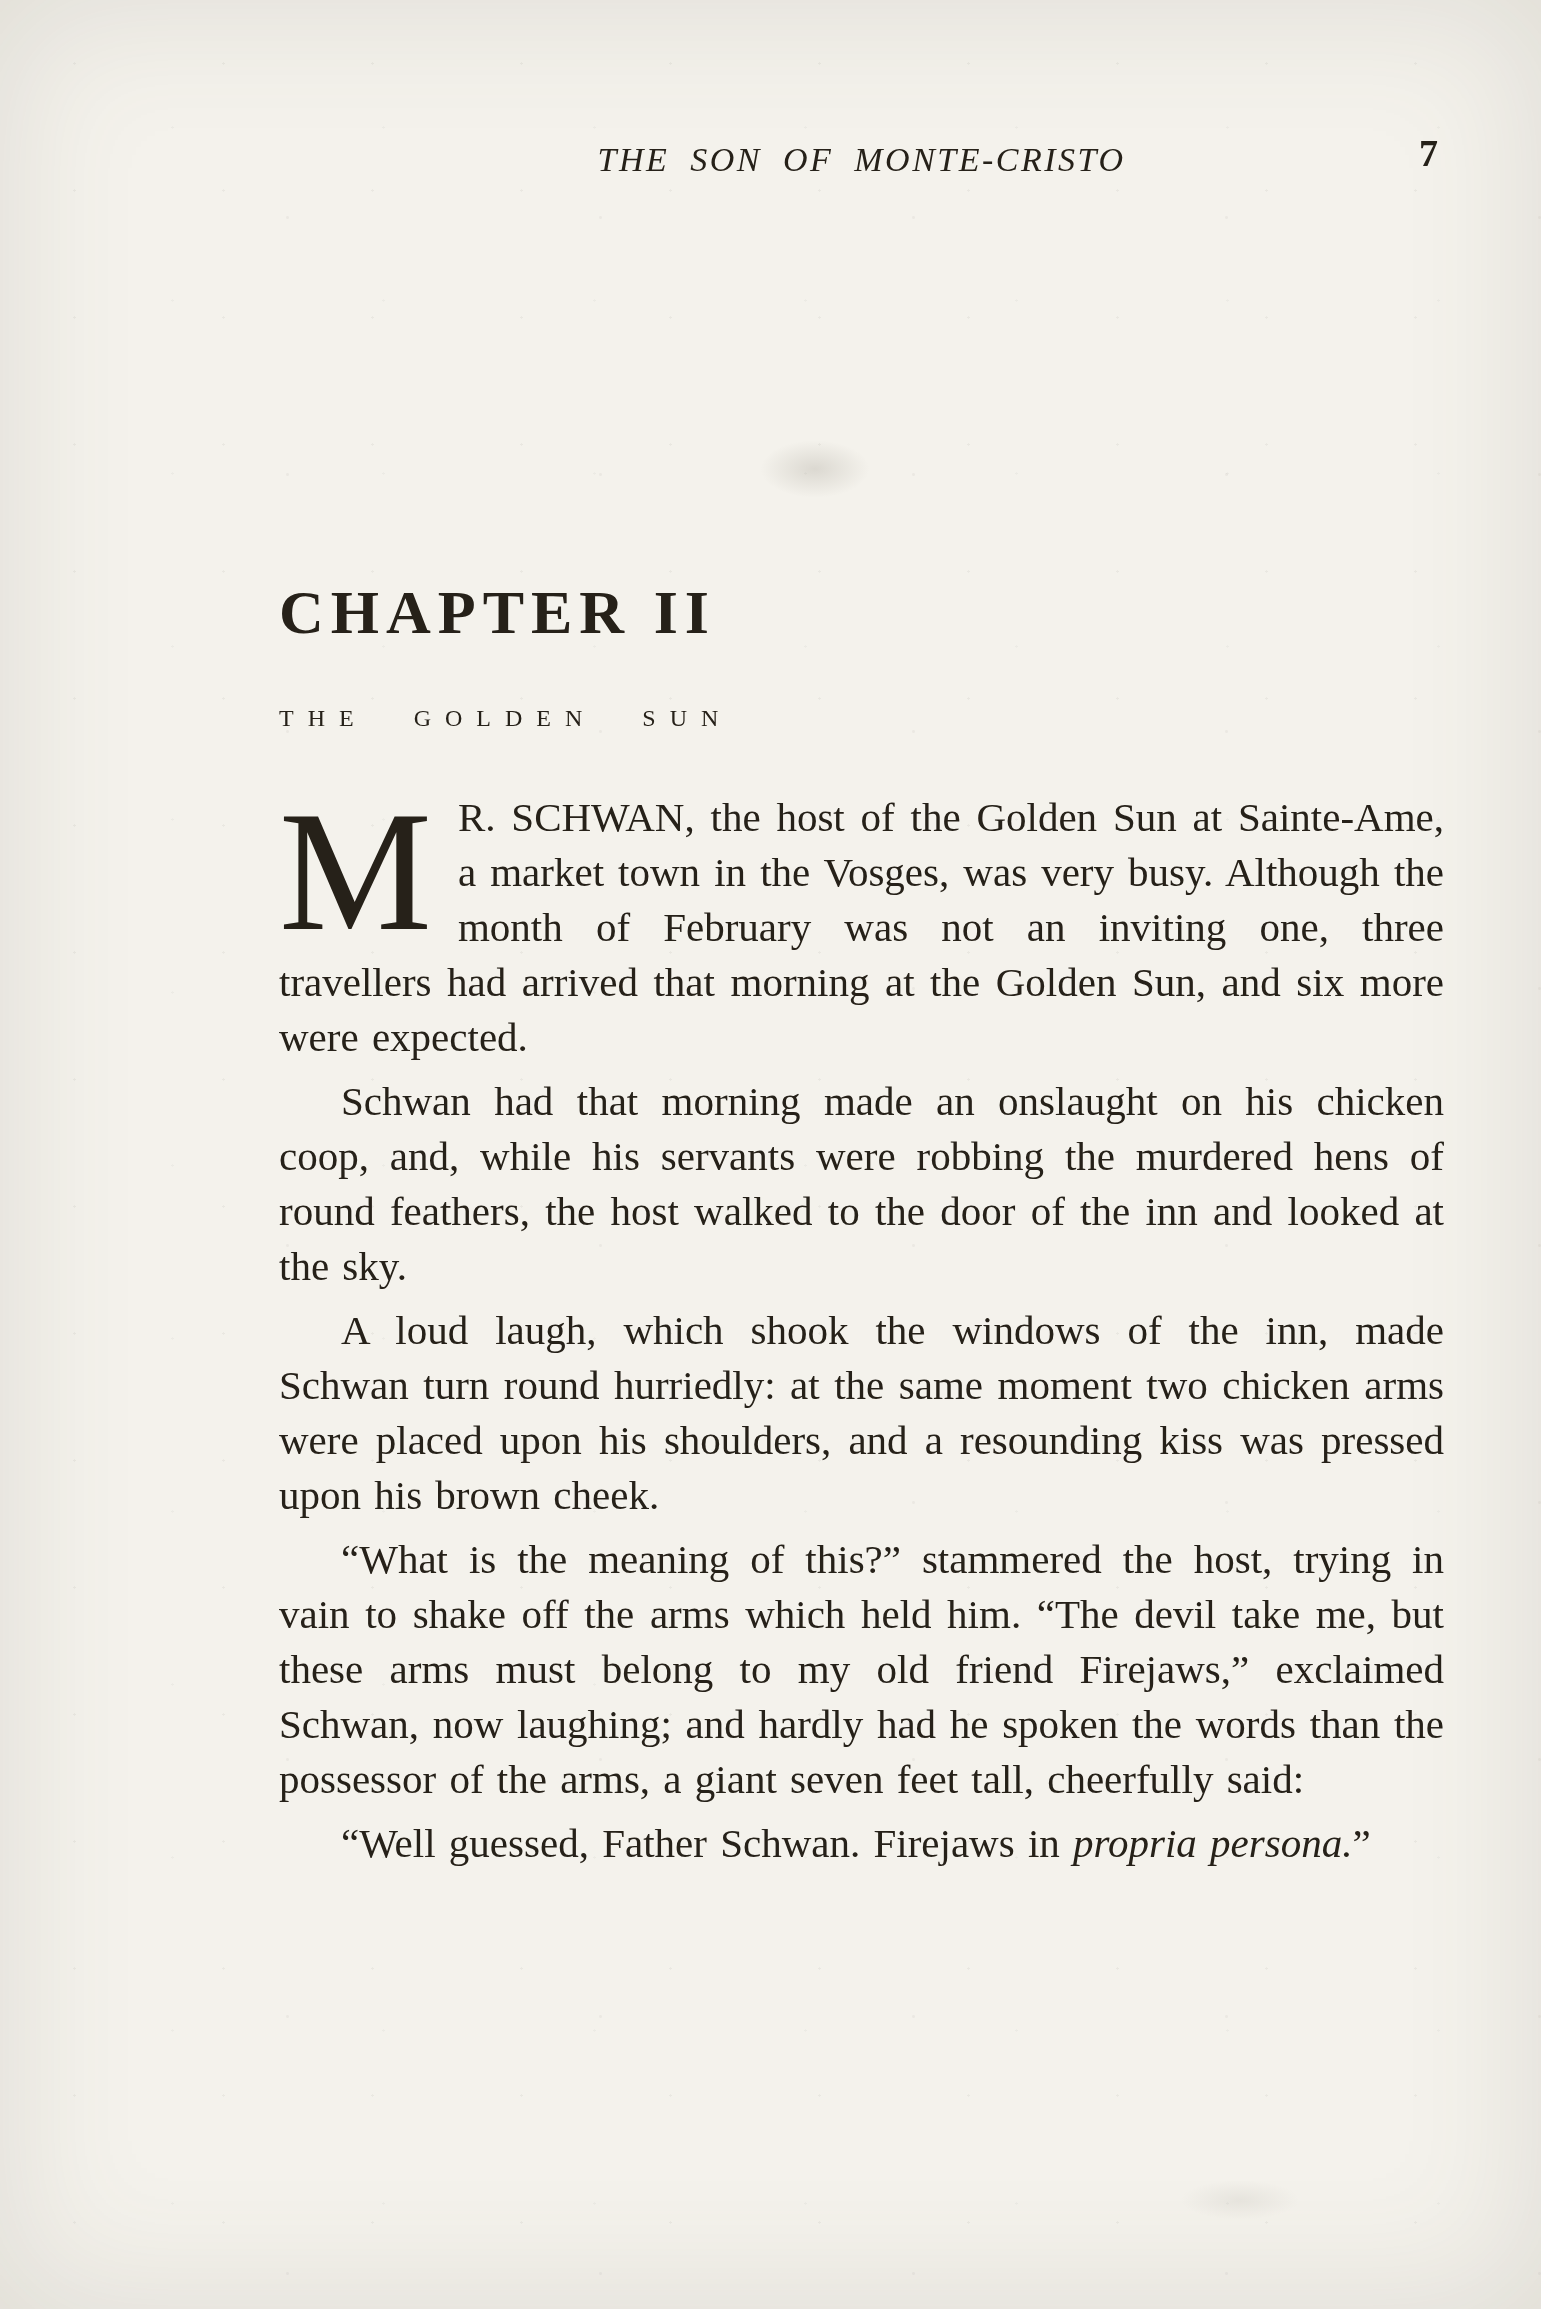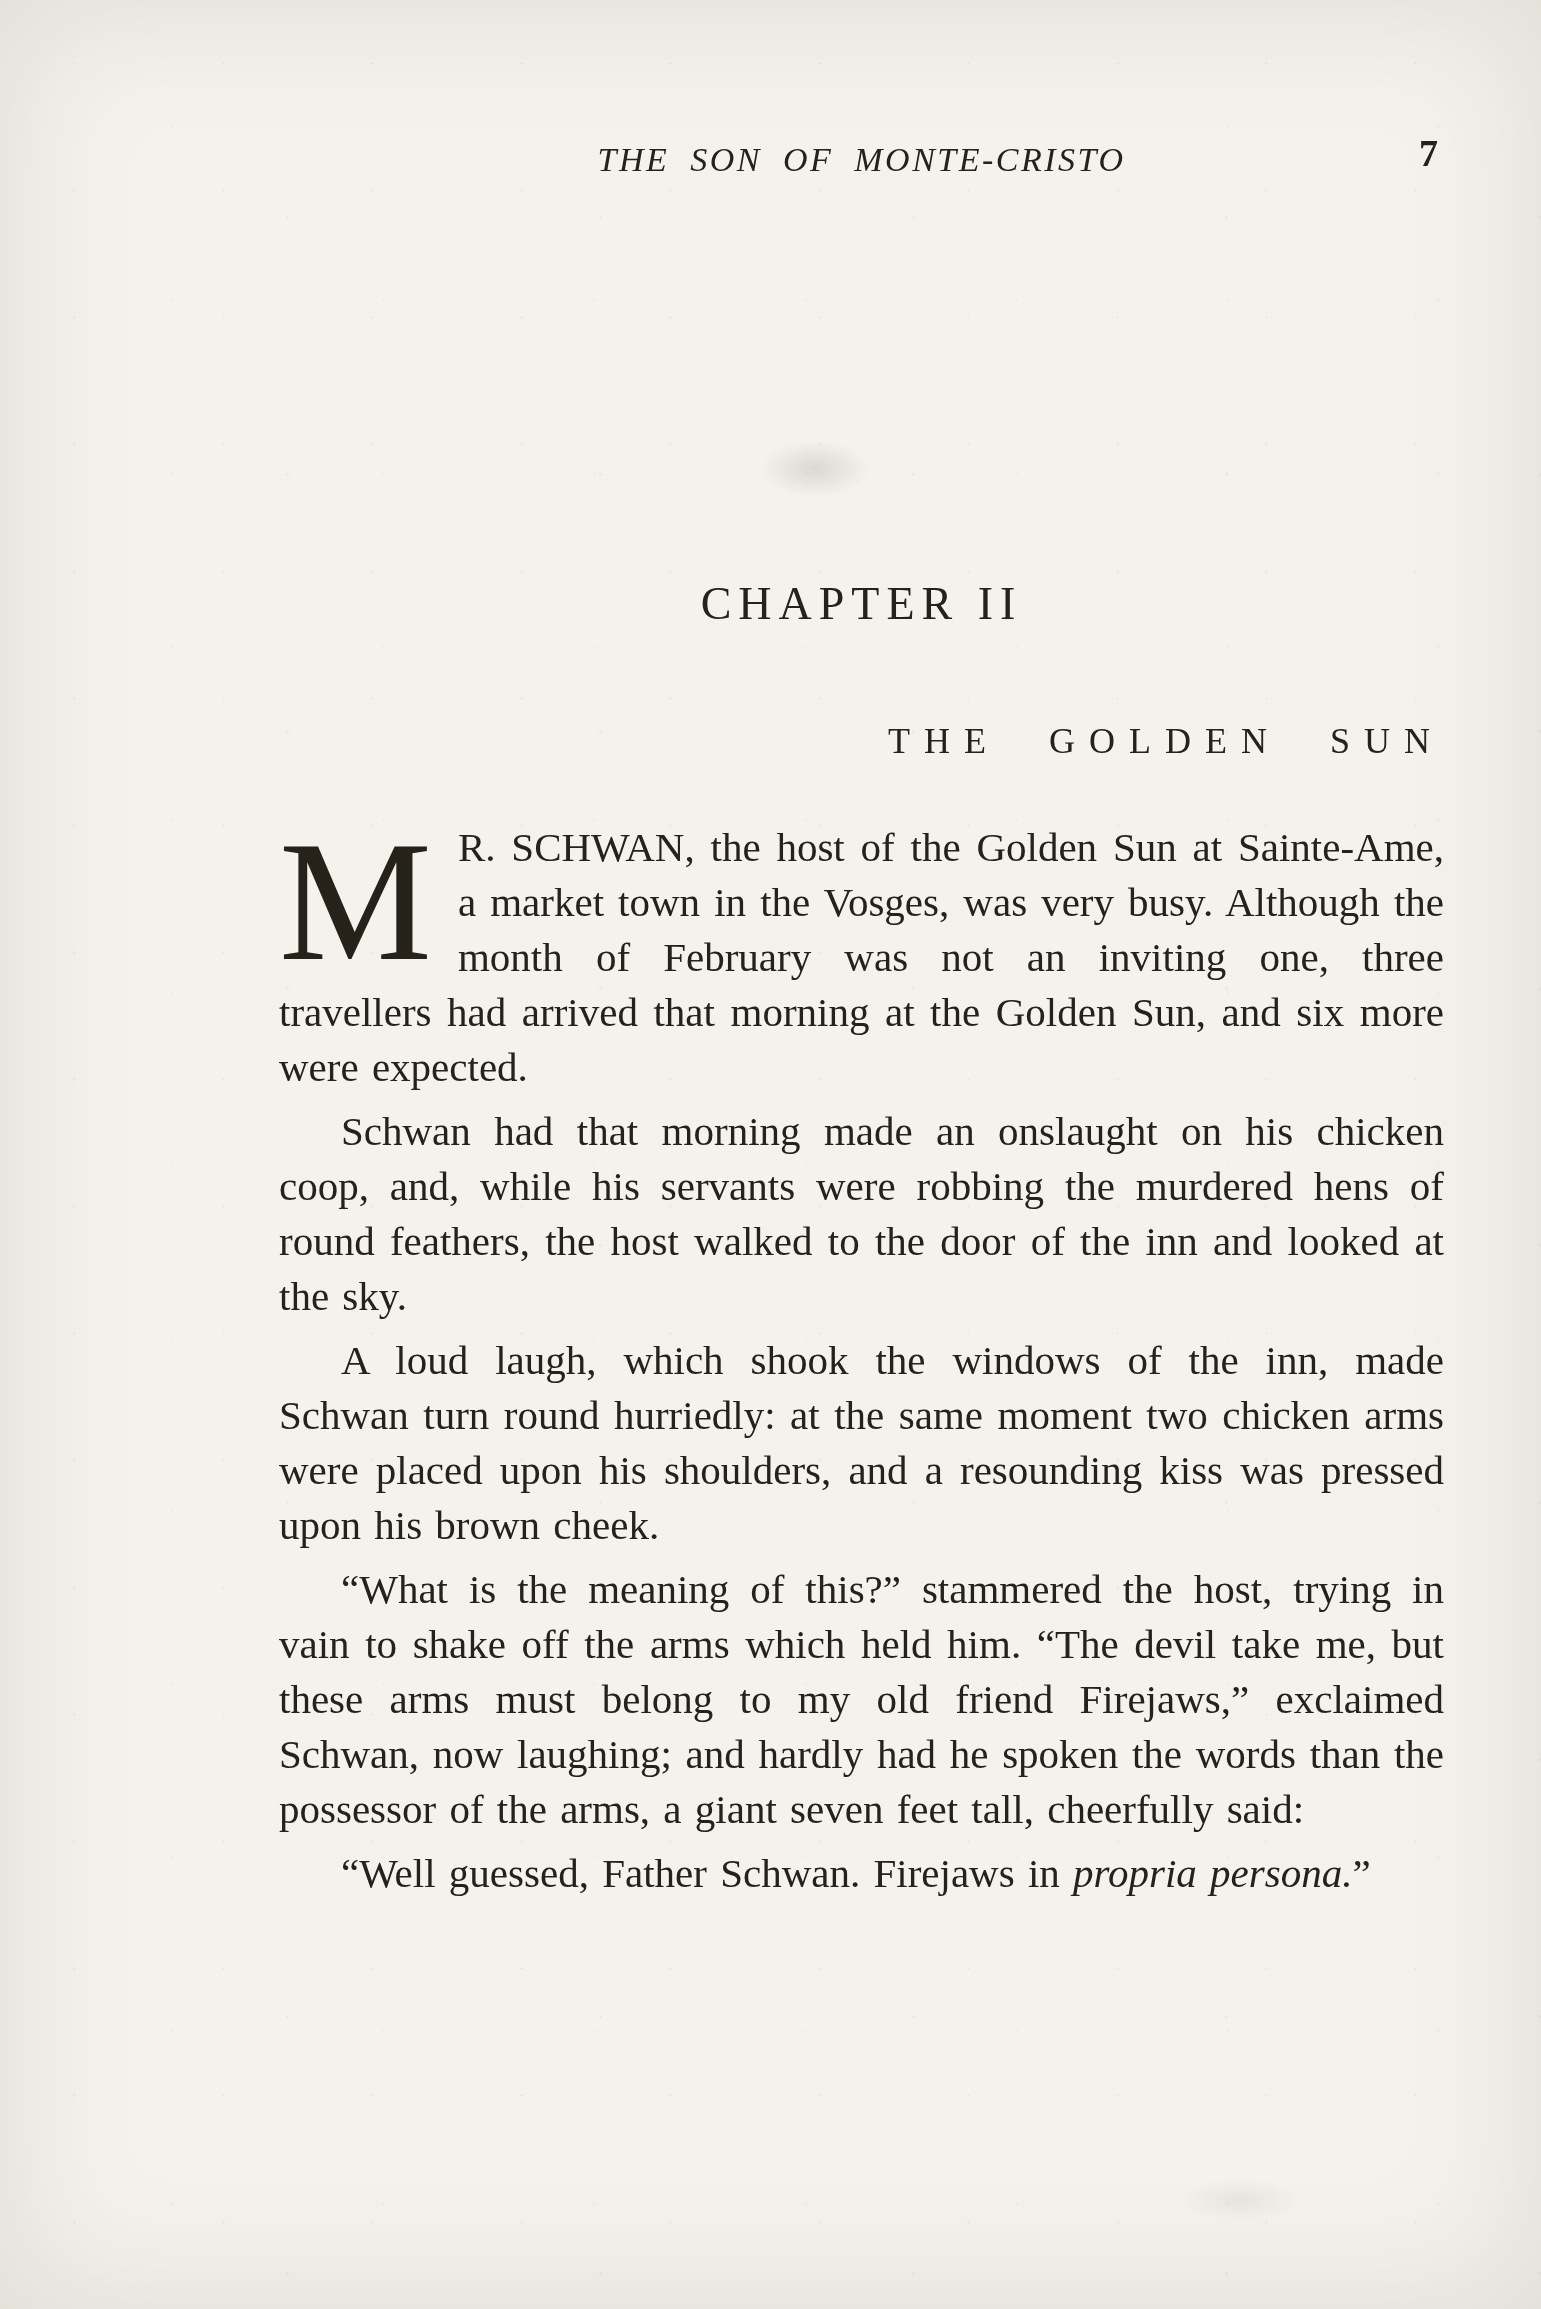--- a/index.html
+++ b/index.html
@@ -63,29 +63,29 @@
   .page-number {
     position: absolute;
     right: 6px;
     top: 131px;
     font-size: 38px;
     font-weight: bold;
     font-style: normal;
   }
   .chapter-heading {
     margin: 398px 0 0 0;
-    text-align: center;
-    font-size: 46px;
-    font-weight: normal;
+    text-align: left;
+    font-size: 62px;
+    font-weight: bold;
     letter-spacing: 7px;
   }
   .chapter-subtitle {
-    margin: 90px 0 0 0;
-    text-align: right;
-    font-size: 36px;
+    margin: 57px 0 0 0;
+    text-align: left;
+    font-size: 24px;
     font-weight: normal;
     letter-spacing: 14px;
     word-spacing: 26px;
   }
   .body-text {
     margin-top: 58px;
     font-size: 41px;
     line-height: 55px;
   }
   .body-text p {

